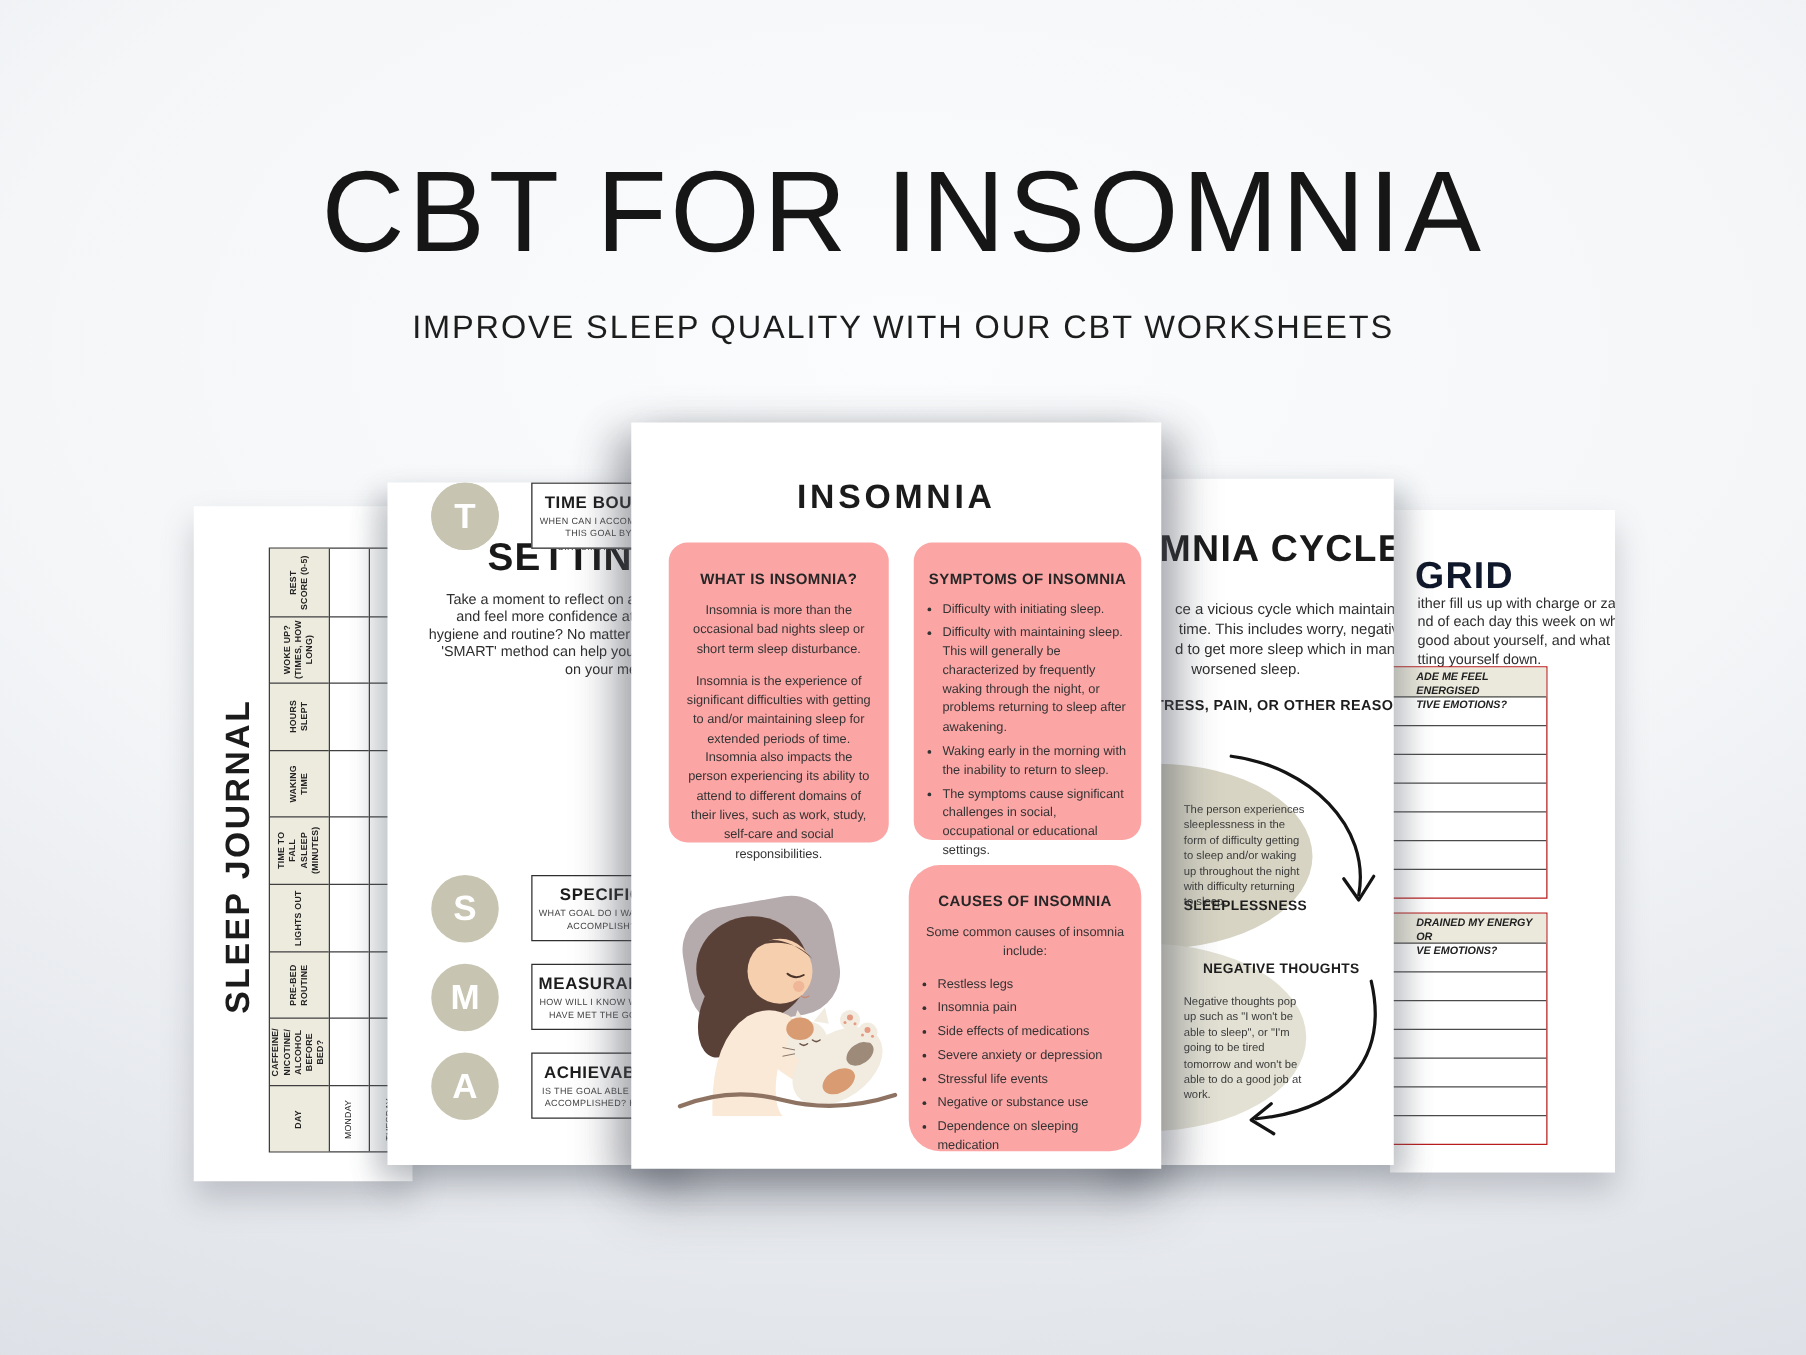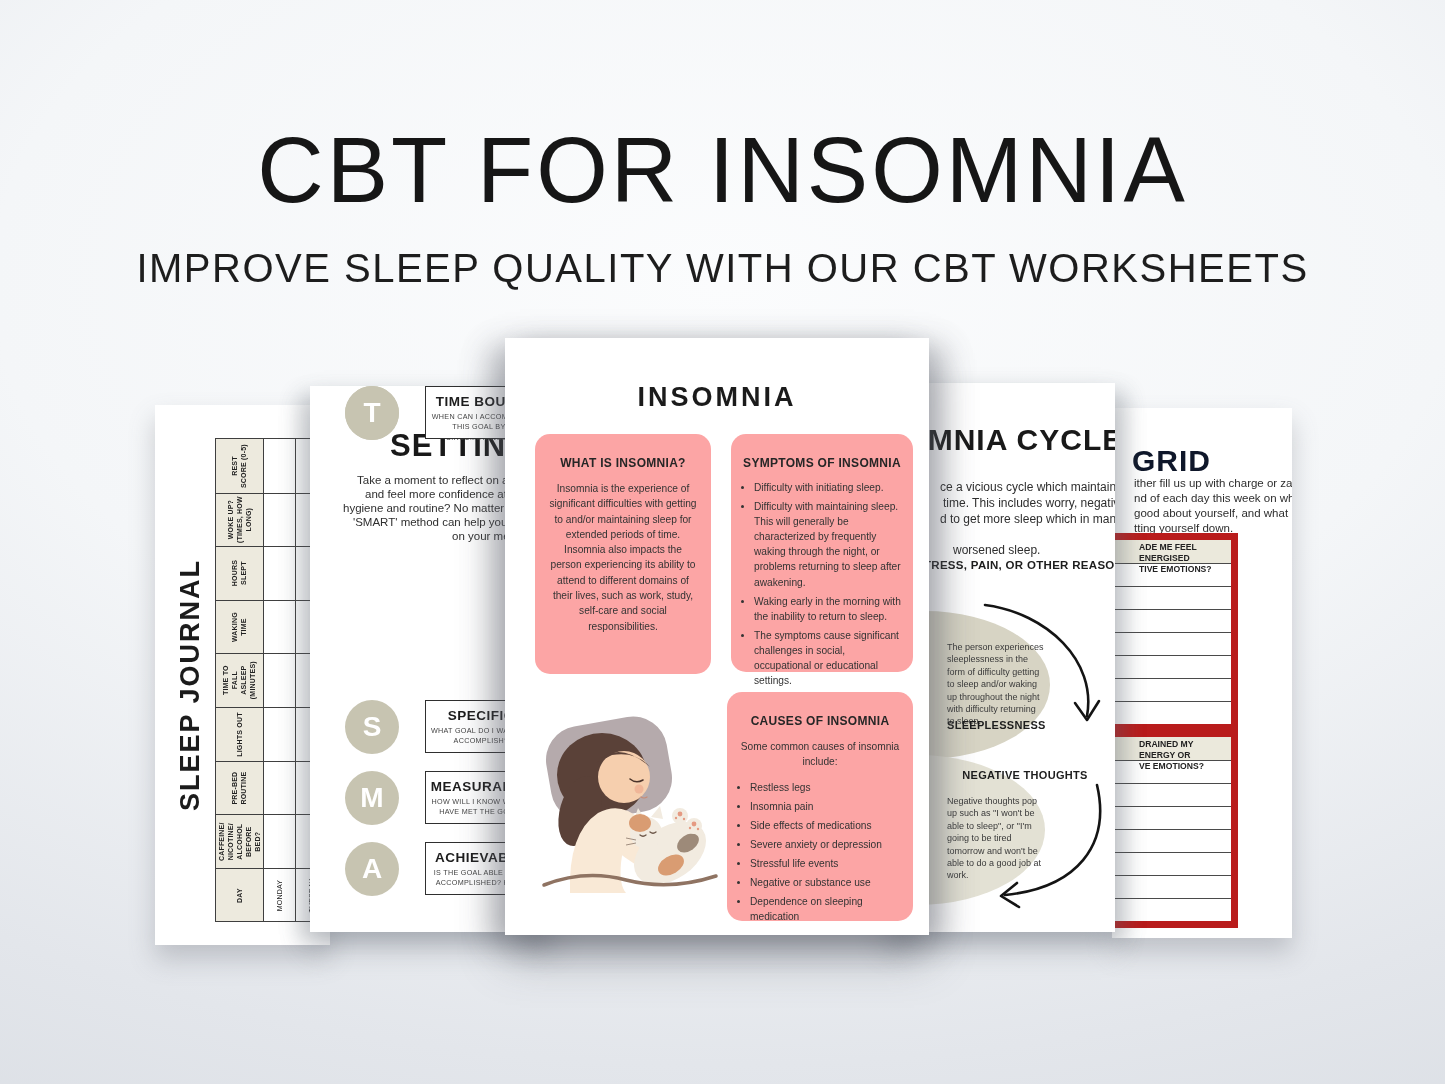--- a/index.html
+++ b/index.html
@@ -4,21 +4,21 @@
 <style>
   html,body{margin:0;padding:0;background:#e8eaee;}
   #canvas{position:relative;width:1445px;height:1084px;overflow:hidden;
     background:radial-gradient(120% 95% at 50% 26%, #fbfcfd 0%, #f4f6f8 42%, #e3e6eb 76%, #d9dde3 100%);
     font-family:"Liberation Sans","DejaVu Sans",sans-serif;color:#1c1c1c;}
 
   
   .main-title{position:absolute;top:118px;left:0;width:100%;text-align:center;
     font-size:92px;font-weight:300;letter-spacing:3px;color:#161616;white-space:nowrap;}
   .subtitle{position:absolute;top:246px;left:0;width:100%;text-align:center;
-    font-size:40px;font-weight:400;letter-spacing:1.5px;color:#1d1d1d;white-space:nowrap;}
+    font-size:26px;font-weight:400;letter-spacing:1.5px;color:#1d1d1d;white-space:nowrap;}
 
   
   .page{position:absolute;background:#fff;overflow:hidden;}
   #page-journal{left:155px;top:405px;width:175px;height:540px;z-index:1;
     box-shadow:0 14px 24px rgba(95,100,110,.30);}
   #page-smart{left:310px;top:386px;width:245px;height:546px;z-index:2;
     box-shadow:-12px 8px 18px rgba(92,98,108,.22),0 16px 28px rgba(92,98,108,.33);}
   #page-main{left:505px;top:338px;width:424px;height:597px;z-index:3;
     box-shadow:-16px 8px 26px rgba(88,94,104,.30),16px 8px 26px rgba(88,94,104,.30),0 22px 42px rgba(88,94,104,.45);}
   #page-cycle{left:885px;top:383px;width:230px;height:549px;z-index:2;
@@ -65,36 +65,36 @@
   .smart-box h4{margin:0;font-size:13.5px;font-weight:700;letter-spacing:.5px;color:#1d1d1d;}
   .smart-box p{margin:3px 4px 0;font-size:7.2px;letter-spacing:.3px;line-height:1.45;color:#444;
     text-transform:uppercase;}
 
   
   .main-page-title{position:absolute;top:44px;left:0;width:100%;text-align:center;
     font-size:27px;font-weight:600;letter-spacing:3px;color:#1b1b1b;}
   .card{position:absolute;background:#fca5a5;border-radius:15px;box-sizing:border-box;}
   #card-what{left:30px;top:96px;width:176px;height:240px;}
   #card-symptoms{left:226px;top:96px;width:182px;height:238px;}
-  #card-causes{left:222px;top:354px;width:186px;height:229px;}
+  #card-causes{left:222px;top:354px;width:186px;height:229px;border-radius:25px;}
   .card h3{margin:22px 8px 0;font-size:12px;font-weight:700;letter-spacing:.3px;
     text-align:center;color:#262626;}
   .card p{font-size:10.2px;line-height:1.5;color:#333;text-align:center;margin:11px 13px 0;}
   .card ul{margin:10px 8px 0 10px;padding-left:13px;}
   .card li{font-size:10.2px;line-height:1.48;color:#333;margin-bottom:4px;}
   .illustration{position:absolute;left:35px;top:375px;width:180px;height:180px;}
 
   
   .cycle-heading{position:absolute;left:-107px;top:40px;font-size:30px;font-weight:600;
     letter-spacing:1px;white-space:nowrap;color:#191919;}
   .cycle-intro span{position:absolute;white-space:nowrap;font-size:12px;color:#2e2e2e;}
   .cycle-intro span:nth-child(1){left:55px;top:97px;}
   .cycle-intro span:nth-child(2){left:58px;top:113px;}
   .cycle-intro span:nth-child(3){left:55px;top:129px;}
-  .cycle-intro span:nth-child(4){left:68px;top:160px;}
+  .cycle-intro span:nth-child(4){left:68px;top:145px;}
   .trigger-label{position:absolute;left:31px;top:176px;font-size:11.5px;font-weight:700;
     letter-spacing:.3px;white-space:nowrap;color:#1d1d1d;}
   .shape1{position:absolute;left:-85px;top:228px;width:250px;height:148px;background:#d7d4c4;
     border-radius:50%;}
   .shape2{position:absolute;left:-95px;top:372px;width:255px;height:150px;background:#e3e1d4;
     border-radius:50%;}
   .sleep-desc{position:absolute;left:62px;top:258px;width:97px;font-size:9px;line-height:1.38;
     color:#3a3a3a;}
   .sleep-label{position:absolute;left:62px;top:336px;width:120px;text-align:left;
     font-size:11px;font-weight:700;letter-spacing:.3px;color:#1d1d1d;}
@@ -105,21 +105,21 @@
   .cycle-arrows{position:absolute;left:0;top:0;width:230px;height:549px;pointer-events:none;}
 
   
   .grid-heading{position:absolute;left:20px;top:36px;font-size:30px;font-weight:600;
     letter-spacing:1px;white-space:nowrap;color:#0f172a;}
   .grid-intro span{position:absolute;left:22px;white-space:nowrap;font-size:11.5px;color:#2e2e2e;}
   .grid-intro span:nth-child(1){top:69px;}
   .grid-intro span:nth-child(2){top:84px;}
   .grid-intro span:nth-child(3){top:99px;}
   .grid-intro span:nth-child(4){top:114px;}
-  .g-table{position:absolute;left:-20px;width:146px;border:7px solid #b91c1c;box-sizing:border-box;}
+  .g-table{position:absolute;left:-20px;width:146px;border:1px solid #b91c1c;box-sizing:border-box;font-style:italic;}
   #g-table-1{top:125px;}
   #g-table-2{top:322px;}
   .g-head{height:24px;background:#ebe9dc;border-bottom:1px solid #4a4a4a;
     font-size:8.6px;font-weight:700;line-height:1.3;color:#222;
     padding:2px 2px 0 40px;box-sizing:border-box;white-space:pre-line;}
   .g-row{height:22px;border-bottom:1px solid #4a4a4a;}
   .g-row:last-child{border-bottom:none;}
 </style>
 </head>
 <body>
@@ -234,20 +234,21 @@
         <p>WHEN CAN I ACCOMPLISH THIS GOAL BY?</p>
       </div>
     </div>
   </section>
 
   <section class="page" id="page-main">
     <div class="main-page-title">INSOMNIA</div>
 
     <div class="card" id="card-what">
       <h3>WHAT IS INSOMNIA?</h3>
+      <p>Insomnia is more than the occasional bad nights sleep or short term sleep disturbance.</p>
       <p>Insomnia is the experience of significant difficulties with getting to and/or maintaining sleep for extended periods of time. Insomnia also impacts the person experiencing its ability to attend to different domains of their lives, such as work, study, self-care and social responsibilities.</p>
     </div>
 
     <div class="card" id="card-symptoms">
       <h3>SYMPTOMS OF INSOMNIA</h3>
       <ul>
         <li>Difficulty with initiating sleep.</li>
         <li>Difficulty with maintaining sleep. This will generally be characterized by frequently waking through the night, or problems returning to sleep after awakening.</li>
         <li>Waking early in the morning with the inability to return to sleep.</li>
         <li>The symptoms cause significant challenges in social, occupational or educational settings.</li>

